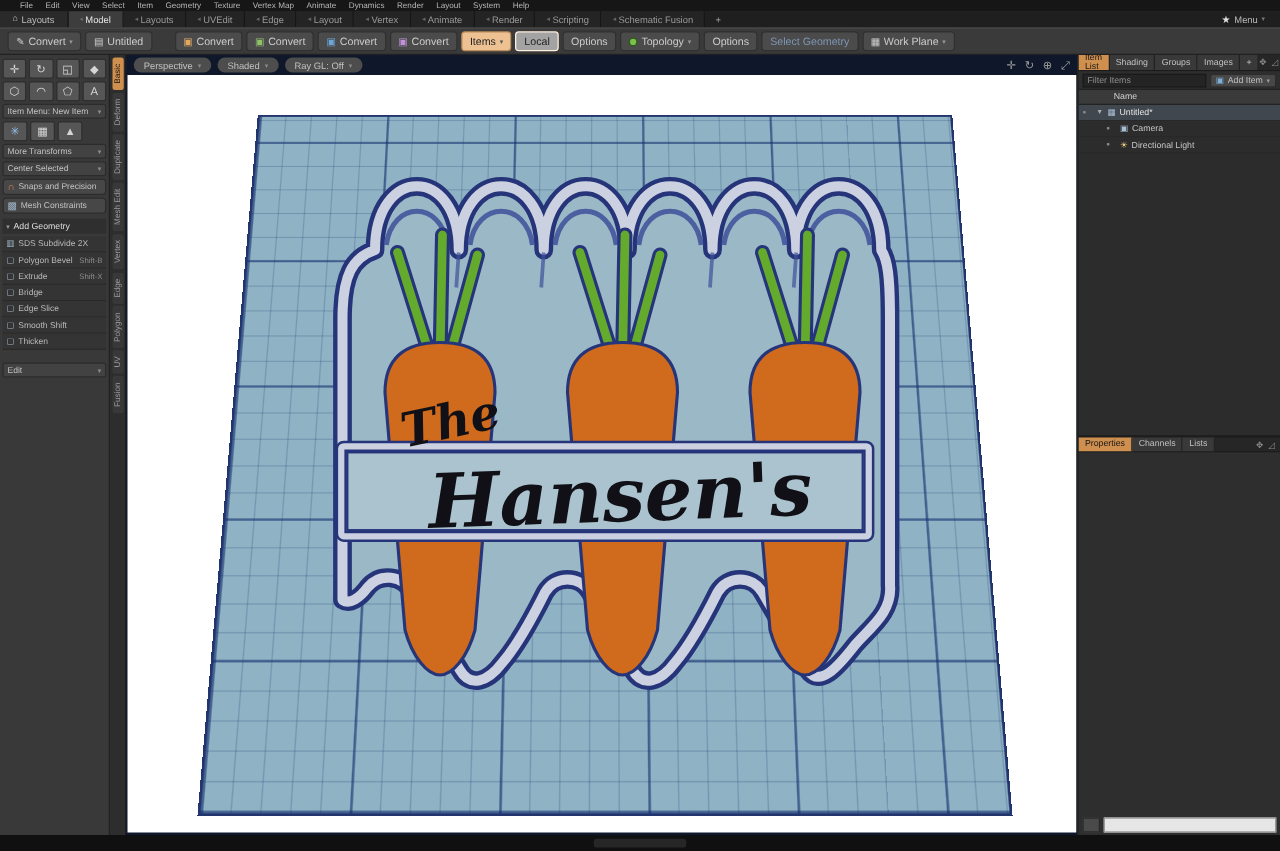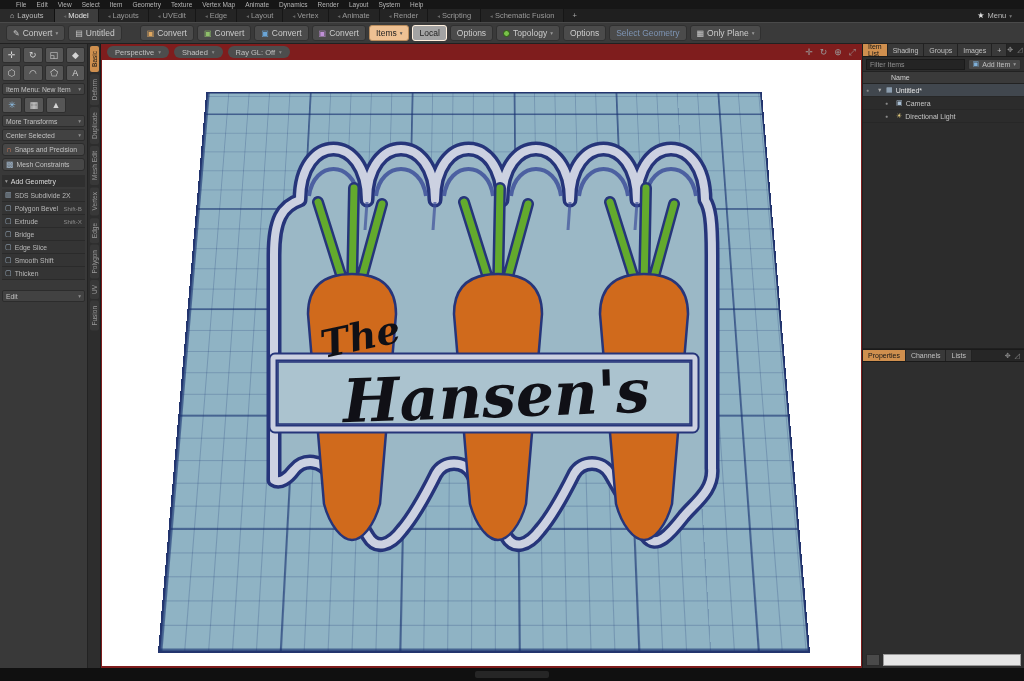--- a/index.html
+++ b/index.html
@@ -49,21 +49,21 @@
   .tool-row .sc{margin-left:auto;color:#8a8a8a;font-size:6.2px;}
   .t-ico{color:#9fb4c8;font-size:7px;}
   .edit-row{margin-top:10px;}
 
   
   .vtabs{position:absolute;left:88px;top:44px;width:13px;bottom:13px;background:#2d2d2d;border-right:1px solid #1c1c1c;display:flex;flex-direction:column;align-items:center;gap:2px;padding-top:2px;}
   .vtab{writing-mode:vertical-rl;transform:rotate(180deg);font-size:6.5px;color:#9a9a9a;background:#383838;padding:5px 1px;border-radius:2px;}
   .vtab.active{background:#cf8f4e;color:#151515;}
 
   
-  .viewport{position:absolute;left:101px;top:44px;right:162px;bottom:13px;background:#7f1d1d;}
+  .viewport{position:absolute;left:101px;top:44px;right:162px;bottom:13px;background:#0f172a;}
   .vheader{position:absolute;top:0;left:0;right:0;height:16px;display:flex;align-items:center;gap:5px;padding:0 6px;}
   .vpill{display:flex;align-items:center;gap:4px;background:#4d4d4d;border-radius:7px;padding:0 8px;font-size:7.5px;color:#c0c0c0;height:12px;white-space:nowrap;}
   .vpill .car{font-size:5.5px;color:#8a8a8a;}
   .vh-icons{margin-left:auto;display:flex;gap:7px;color:#9a9a9a;font-size:9px;}
   .canvas{position:absolute;left:1px;right:1px;top:16px;bottom:2px;background:#ffffff;overflow:hidden;}
   .plane{position:absolute;left:82px;top:0px;width:600px;height:580px;background-color:#8fb3c4;
     background-image:
       repeating-linear-gradient(90deg, rgba(20,45,110,0.55) 0 2px, transparent 2px 110px),
       repeating-linear-gradient(0deg, rgba(20,45,110,0.55) 0 2px, transparent 2px 110px),
       repeating-linear-gradient(90deg, rgba(20,45,110,0.22) 0 1px, transparent 1px 22px),
@@ -226,21 +226,21 @@
         <span class="car">▾</span>
       </div>
     <div class="tbtn">
         <span>Options</span>
       </div>
     <div class="tbtn dis">
         <span>Select Geometry</span>
       </div>
     <div class="tbtn">
         <span class="tico">▦</span>
-        <span>Only Plane</span>
+        <span>Work Plane</span>
         <span class="car">▾</span>
       </div>
   </div>
 
   <div class="sidebar">
     <div class="icon-row">
       <span class="tool-sq">✛</span>
       <span class="tool-sq">↻</span>
       <span class="tool-sq">◱</span>
       <span class="tool-sq">◆</span>

